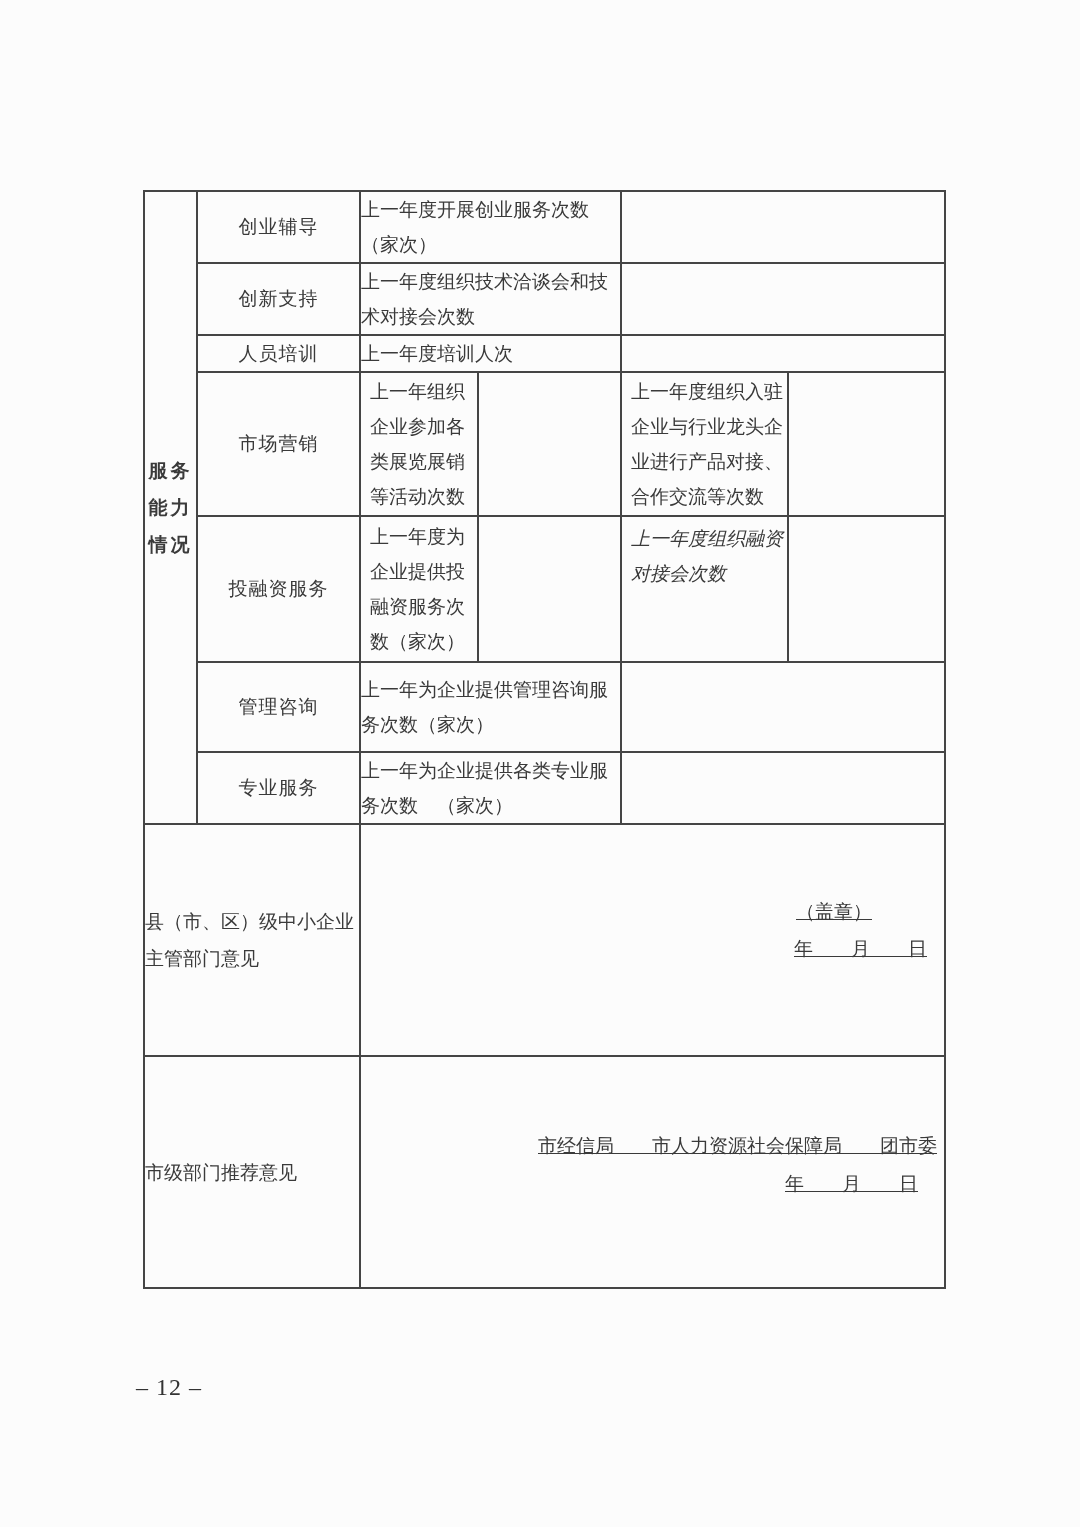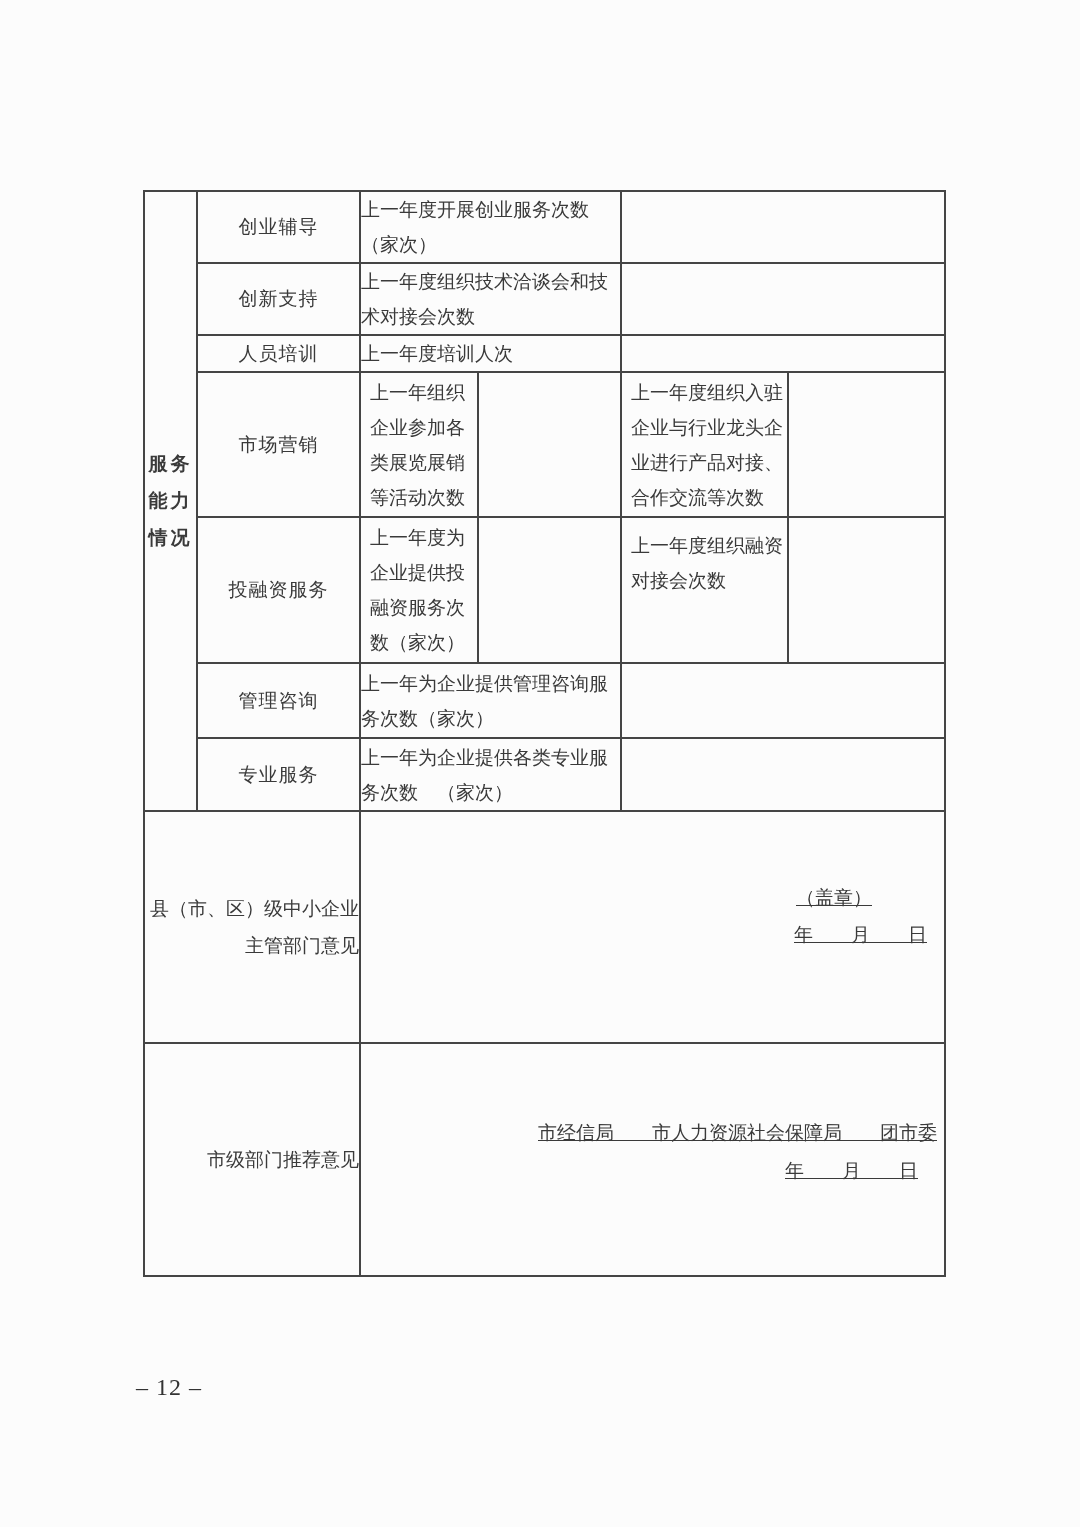--- a/index.html
+++ b/index.html
@@ -49,26 +49,26 @@
   }
   
   td.desc{
     text-align:left;
     white-space:pre-line;
     line-height:35px;
     padding-left:10px;
     padding-right:2px;
   }
   td.desc.narrow{padding-left:9px;}
-  td.desc.vtop{vertical-align:top;padding-top:10px;}
+  td.desc.vtop{vertical-align:top;padding-top:4px;font-style:italic;}
   
   td.blank{background:transparent;}
   
   td.op-label{
-    text-align:right;
+    text-align:left;
     white-space:pre-line;
     line-height:37px;
     font-size:18.5px;
     margin-top:36px;
   }
   td.op-content{vertical-align:bottom;}
   .sign-block{text-align:right;text-decoration:underline;}
   .stamp-line{padding-right:72px;line-height:24px;}
   .date-line{padding-right:17px;line-height:24px;margin-top:13px;}
   .county-block{padding-bottom:20px;}
@@ -142,21 +142,21 @@
       <td class="desc narrow">上一年度为
 企业提供投
 融资服务次
 数（家次）</td>
       <td class="blank"></td>
       <td class="desc narrow vtop">上一年度组织融资
 对接会次数</td>
       <td class="blank"></td>
     </tr>
 
-    <tr style="height:75px">
+    <tr style="height:90px">
       <td class="cat">管理咨询</td>
       <td class="desc" colspan="2">上一年为企业提供管理咨询服
 务次数（家次）</td>
       <td class="blank" colspan="2"></td>
     </tr>
 
     <tr style="height:71px">
       <td class="cat">专业服务</td>
       <td class="desc" colspan="2">上一年为企业提供各类专业服
 务次数　（家次）</td>

